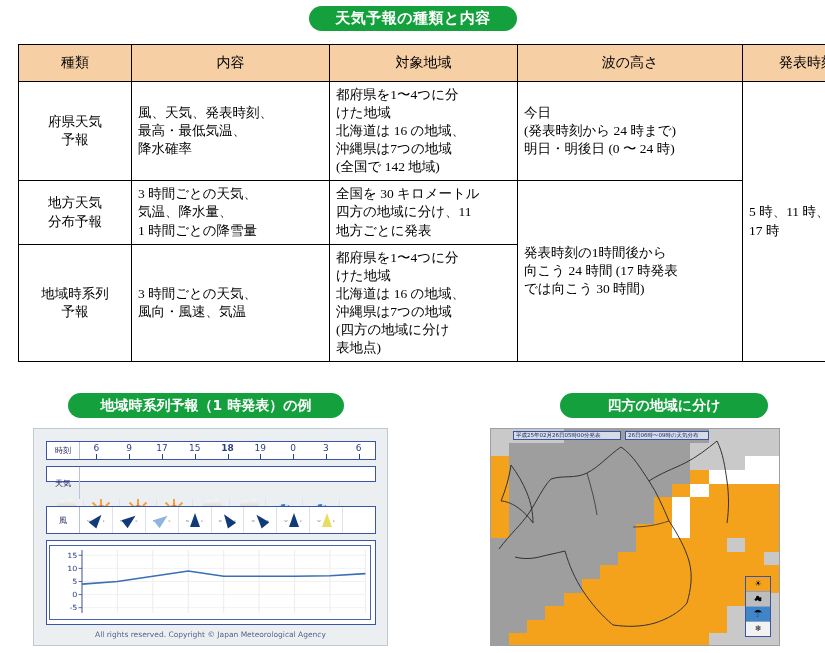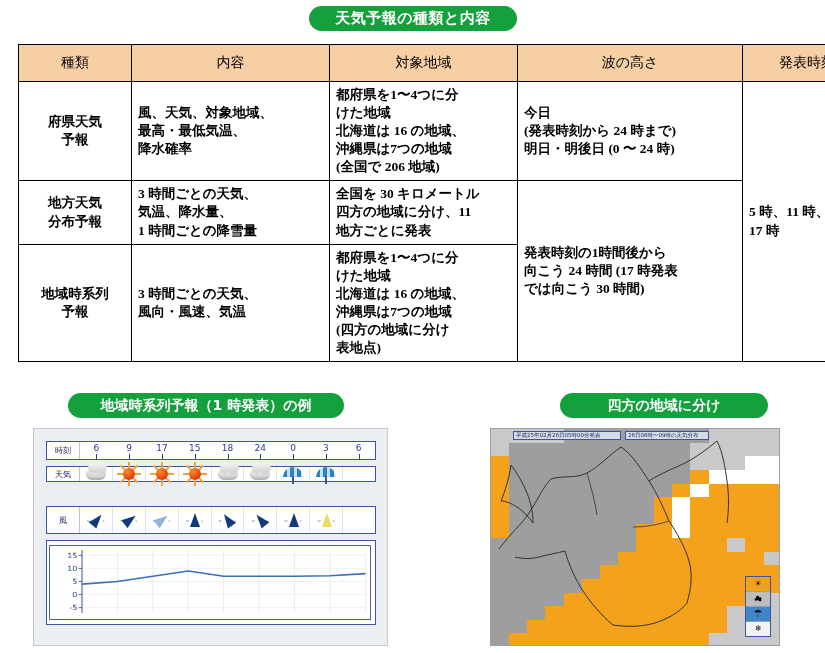--- a/index.html
+++ b/index.html
@@ -69,21 +69,21 @@
     text-align: center;
     font-weight: normal;
     height: 28px;
     font-size: 14px;
   }
   .c-type   { width: 100px; text-align: center; }
   .c-detail { width: 185px; text-align: left; }
   .c-area   { width: 175px; text-align: left; }
   .c-period { width: 212px; text-align: left; }
   .c-time   { width: 116px; text-align: left; padding-left: 10px; }
-  .cell-line { display: block; font-weight: bold; }
+  .cell-line { display: block; }
 
   
   #timeseries-panel {
     position: absolute;
     left: 33px; top: 428px;
     width: 355px; height: 218px;
     background: #eceff2;
     border: 1px solid #c3c8cf;
     box-sizing: border-box;
   }
@@ -122,21 +122,21 @@
     font-family: "DejaVu Sans", "Liberation Sans", sans-serif;
     transform: translateX(-50%);
   }
   .ts-tickmark {
     position: absolute;
     bottom: 0;
     width: 1px; height: 5px;
     background: #2b3f86;
   }
   
-  #ts-weather-strip { top: 37px; height: 16px; }
+  #ts-weather-strip { top: 37px; height: 16px; flex-direction: column; }
   .ts-cells { flex: 1; display: flex; }
   .ts-cell {
     flex: 1;
     border-right: 1px solid #dde2ec;
     display: flex;
     align-items: center;
     justify-content: center;
     position: relative;
   }
   .ts-cell:last-child { border-right: none; }
@@ -297,30 +297,30 @@
     </tr>
   </thead>
   <tbody>
 
     <tr>
       <td class="c-type">
         <span class="cell-line">府県天気</span>
         <span class="cell-line">予報</span>
       </td>
       <td class="c-detail">
-        <span class="cell-line">風、天気、対象地域、</span>
+        <span class="cell-line">風、天気、発表時刻、</span>
         <span class="cell-line">最高・最低気温、</span>
         <span class="cell-line">降水確率</span>
       </td>
       <td class="c-area">
         <span class="cell-line">都府県を1〜4つに分</span>
         <span class="cell-line">けた地域</span>
         <span class="cell-line">北海道は 16 の地域、</span>
         <span class="cell-line">沖縄県は7つの地域</span>
-        <span class="cell-line">(全国で 206 地域)</span>
+        <span class="cell-line">(全国で 142 地域)</span>
       </td>
       <td class="c-period">
         <span class="cell-line">今日</span>
         <span class="cell-line">(発表時刻から 24 時まで)</span>
         <span class="cell-line">明日・明後日 (0 〜 24 時)</span>
       </td>
       <td class="c-time" rowspan="3">
         <span class="cell-line">5 時、11 時、</span>
         <span class="cell-line">17 時</span>
       </td>
@@ -377,23 +377,23 @@
     <div class="ts-label">時刻</div>
     <div class="ts-times" id="time-ticks">
         <span class="ts-tick" style="left: 5.55556%;">6</span>
         <span class="ts-tickmark" style="left: 5.55556%;"></span>
         <span class="ts-tick" style="left: 16.6667%;">9</span>
         <span class="ts-tickmark" style="left: 16.6667%;"></span>
         <span class="ts-tick" style="left: 27.7778%;">17</span>
         <span class="ts-tickmark" style="left: 27.7778%;"></span>
         <span class="ts-tick" style="left: 38.8889%;">15</span>
         <span class="ts-tickmark" style="left: 38.8889%;"></span>
-        <span class="ts-tick" style="left: 50%;">18</span>
+        <span class="ts-tick" style="left: 50%; font-weight: bold;">18</span>
         <span class="ts-tickmark" style="left: 50%;"></span>
-        <span class="ts-tick" style="left: 61.1111%;">24</span>
+        <span class="ts-tick" style="left: 61.1111%;">19</span>
         <span class="ts-tickmark" style="left: 61.1111%;"></span>
         <span class="ts-tick" style="left: 72.2222%;">0</span>
         <span class="ts-tickmark" style="left: 72.2222%;"></span>
         <span class="ts-tick" style="left: 83.3333%;">3</span>
         <span class="ts-tickmark" style="left: 83.3333%;"></span>
         <span class="ts-tick" style="left: 94.4444%;">6</span>
         <span class="ts-tickmark" style="left: 94.4444%;"></span>
       </div>
   </div>
 
@@ -536,20 +536,21 @@
           <line x1="25" x2="28" y1="47.916666666666664" y2="47.916666666666664" stroke="#2b3f86" stroke-width="0.7"></line>
           <line x1="28" x2="276" y1="60.83333333333333" y2="60.83333333333333" stroke="#ededed" stroke-width="0.7"></line>
           <text x="24" y="63.43333333333333" text-anchor="end" font-size="7" fill="#2b3f86" font-family="DejaVu Sans, Liberation Sans, sans-serif">-5</text>
           <line x1="25" x2="28" y1="60.83333333333333" y2="60.83333333333333" stroke="#2b3f86" stroke-width="0.7"></line>
           <line x1="28" x2="28" y1="4" y2="66" stroke="#2b3f86" stroke-width="0.8"></line>
           <polyline points="28,37.583333333333336 59,35 90,29.833333333333332 121,24.666666666666668 152,29.833333333333332 183,29.833333333333332 214,29.833333333333332 245,29.316666666666666 276,27.25" fill="none" stroke="#3a6fb5" stroke-width="1.6"></polyline>
         </svg>
     </div>
   </div>
 
+  <div id="copyright-line">All rights reserved. Copyright © Japan Meteorological Agency</div>
 </div>
 
 <div class="pill" id="right-example-title">四方の地域に分け</div>
 
 <div id="map-panel">
   <div id="map-canvas">
       <div class="mblk m-lgray" style="left: 0px; top: 0px; width: 19px; height: 14px;"></div>
       <div class="mblk m-lgray" style="left: 18.125px; top: 0px; width: 19px; height: 14px;"></div>
       <div class="mblk m-lgray" style="left: 36.25px; top: 0px; width: 19px; height: 14px;"></div>
       <div class="mblk m-lgray" style="left: 54.375px; top: 0px; width: 19px; height: 14px;"></div>

